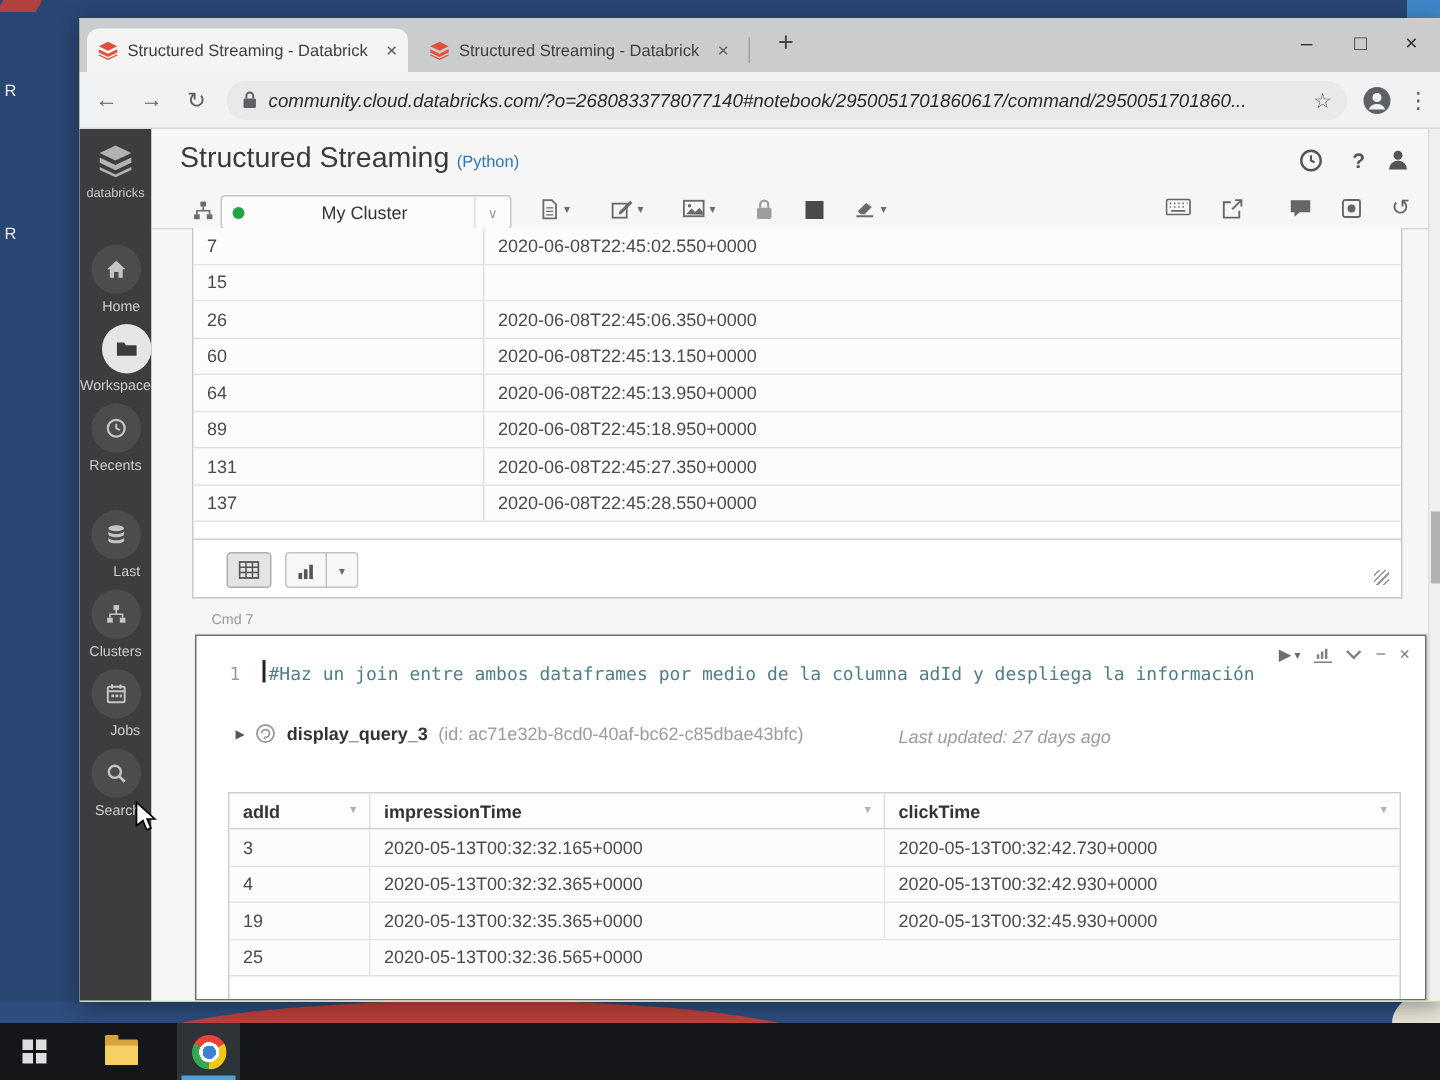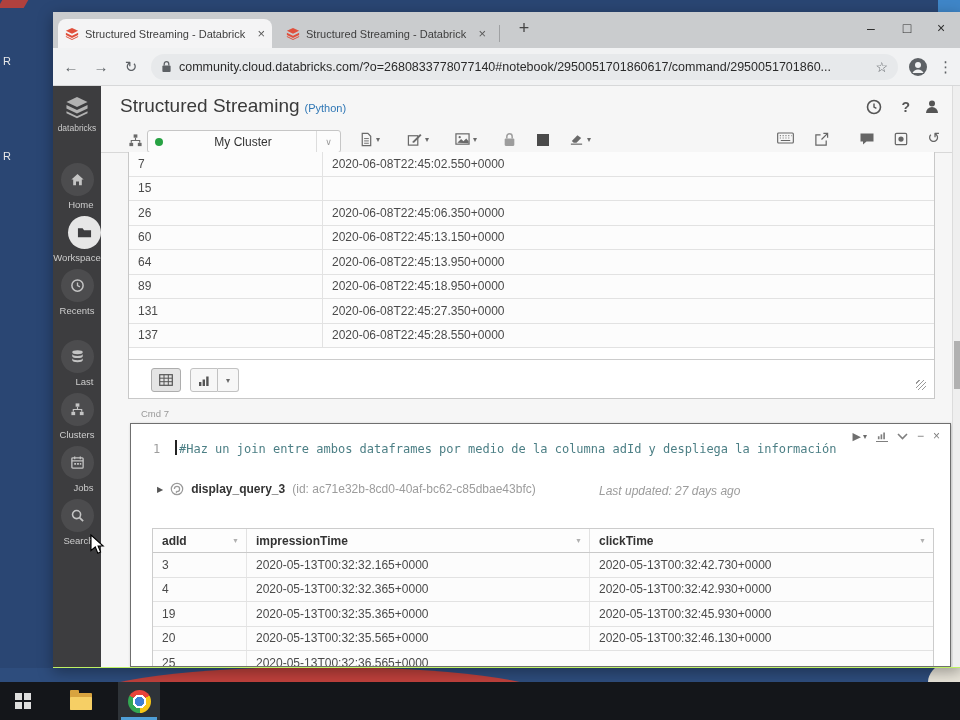--- a/index.html
+++ b/index.html
@@ -37,21 +37,21 @@
   .newtab { position:absolute; left:458px; top:6px; font-size:18px; color:#454545; width:26px; text-align:center; }
   .winbtn { position:absolute; top:2px; width:32px; height:28px; display:flex; align-items:center;
             justify-content:center; font-size:14px; color:#2f2f2f; }
   .win-min { right:74px; } .win-max { right:38px; } .win-close { right:4px; }
   
   #chrometb { height:38px; background:#f1f2f3; border-bottom:1px solid #d7d8d9;
               display:flex; align-items:center; padding:0 8px; gap:10px; }
   .navbtn { font-size:15px; color:#5d6165; width:20px; text-align:center; }
   #omnibox { flex:1; height:26px; background:#e7e9eb; border-radius:13px; display:flex;
              align-items:center; padding:0 10px; gap:7px; min-width:0; }
-  #urltext { flex:1; font-size:12.5px; color:#2b2b2b; white-space:nowrap; overflow:hidden; }
+  #urltext { flex:1; font-size:12.5px; color:#2b2b2b; white-space:nowrap; overflow:hidden;font-style:italic; }
   .star { font-size:14px; color:#5d6165; }
   .avatar-ic { width:20px; height:20px; }
   .menu-ic { font-size:15px; color:#5d6165; letter-spacing:0; }
 
   
   #content { position:relative; height:581px; background:#f5f5f5; display:flex; }
 
   
   #dbside { width:48px; background:#3d3d3f; display:flex; flex-direction:column; align-items:center;
             flex:none; padding-top:10px; overflow:hidden; }
@@ -503,25 +503,20 @@
                   <div class="tcell">4</div>
                   <div class="tcell">2020-05-13T00:32:32.365+0000</div>
                   <div class="tcell">2020-05-13T00:32:42.930+0000</div>
                 </div>
                 <div class="trow">
                   <div class="tcell">19</div>
                   <div class="tcell">2020-05-13T00:32:35.365+0000</div>
                   <div class="tcell">2020-05-13T00:32:45.930+0000</div>
                 </div>
                 <div class="trow">
-                  <div class="tcell">20</div>
-                  <div class="tcell">2020-05-13T00:32:35.565+0000</div>
-                  <div class="tcell">2020-05-13T00:32:46.130+0000</div>
-                </div>
-                <div class="trow">
                   <div class="tcell">25</div>
                   <div class="tcell">2020-05-13T00:32:36.565+0000</div>
                 </div>
               </div>
           </div>
         </div>
       </div>
 
       <div id="sbar">
         <div class="thumb"></div>

